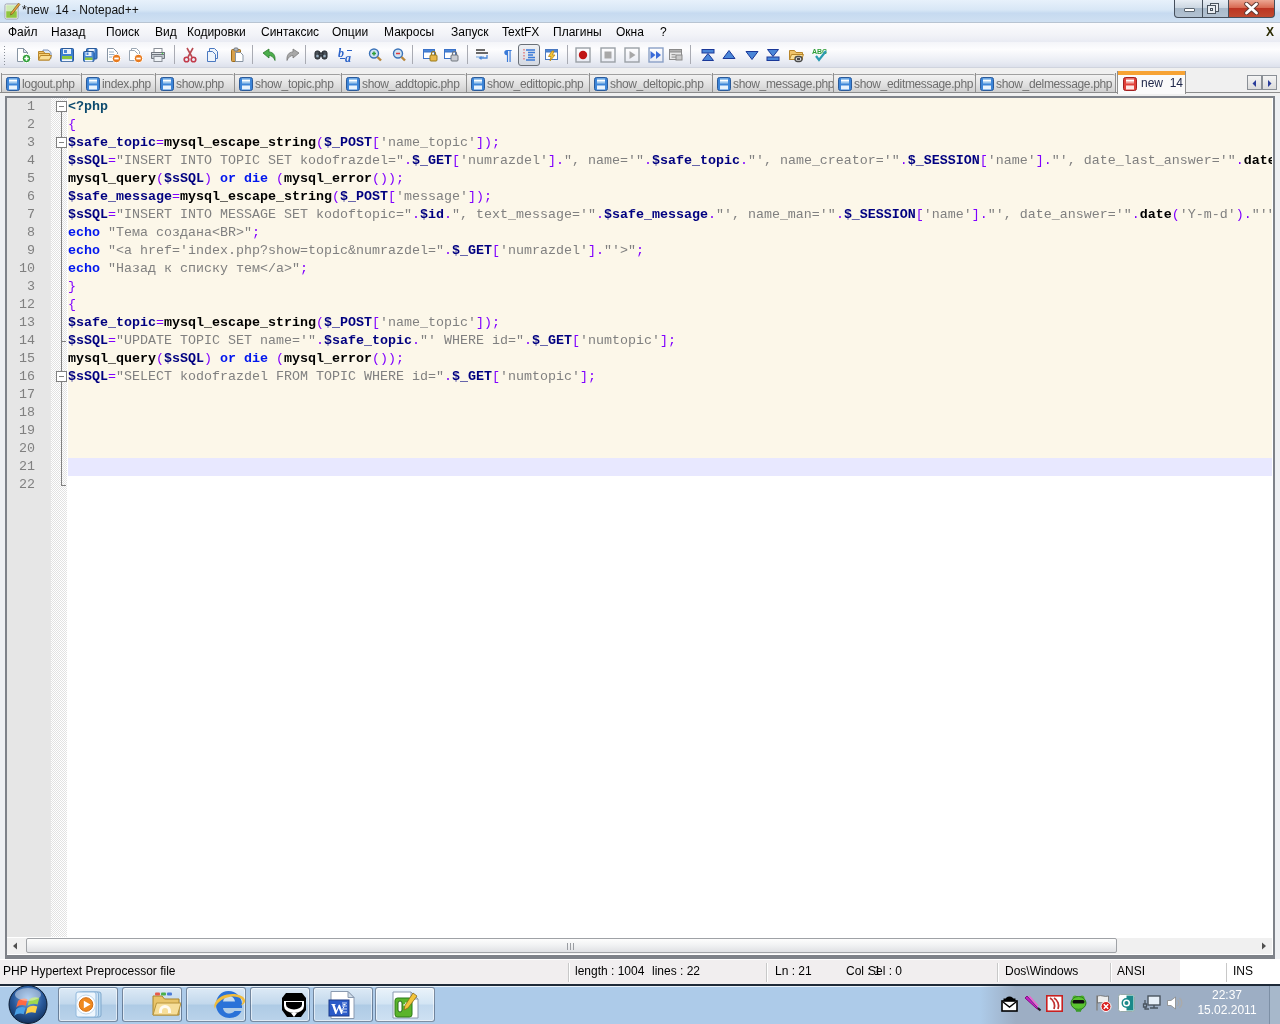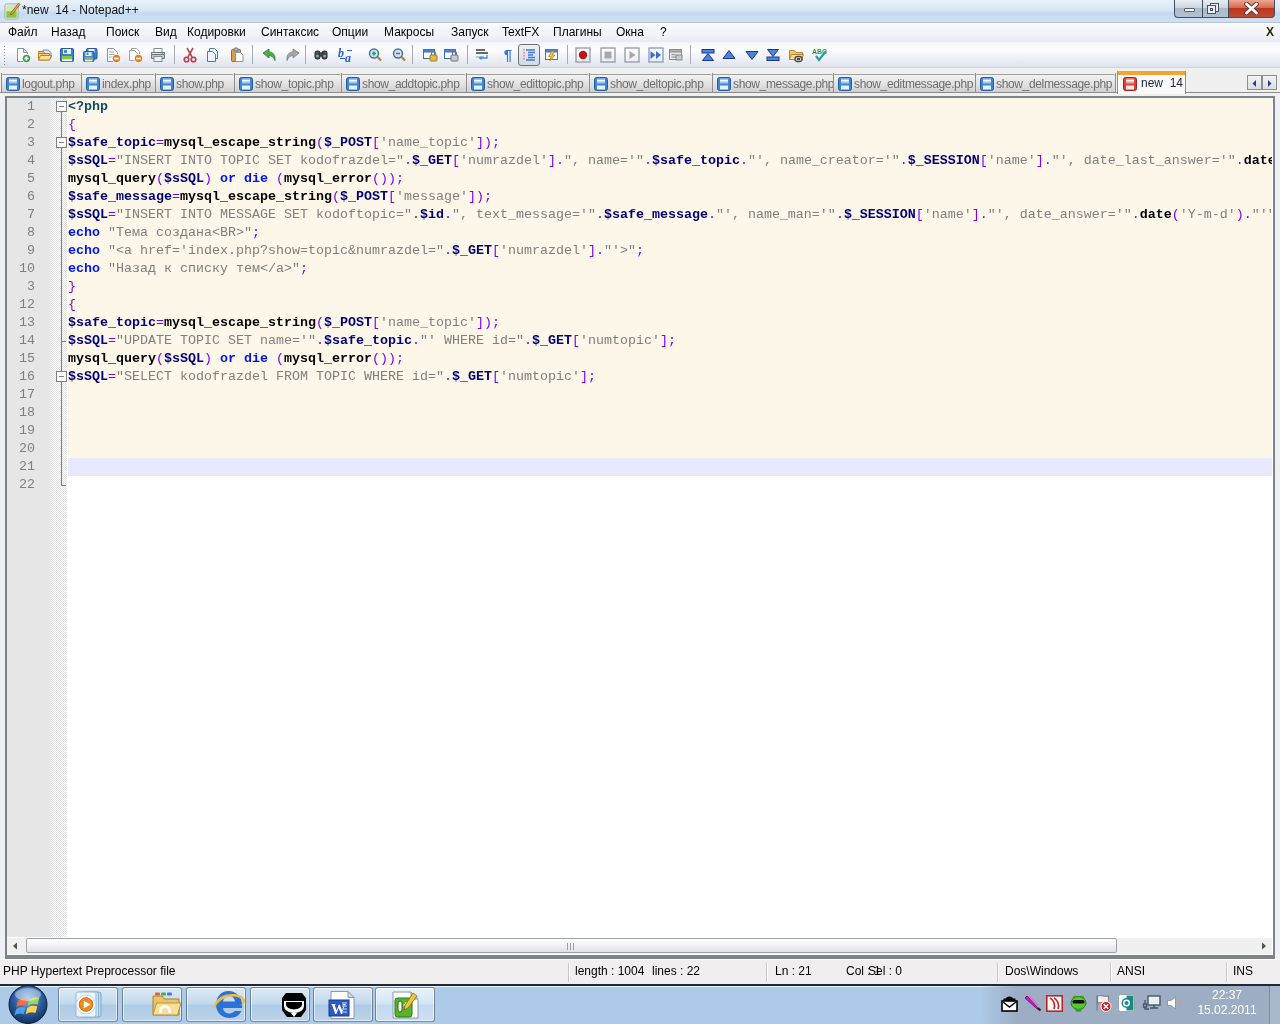--- a/index.html
+++ b/index.html
@@ -51,21 +51,21 @@
 
 .fline{position:absolute;width:1px;background:#808080}
 .fbox{position:absolute;left:56px;width:11px;height:11px;background:#fff;border:1px solid #808080}
 .fbox:after{content:"";position:absolute;left:2px;top:4px;width:5px;height:1px;background:#808080}
 .fstub{position:absolute;left:61px;width:5px;height:1px;background:#808080}
 
 #hsb{left:7px;top:842px;width:1265px;height:16px;background:#f0f0f0}
 .sbarrow{position:absolute;top:0;width:17px;height:16px;background:#f0f0f0}
 #hsb-thumb{position:absolute;left:19px;top:0;width:1091px;height:15px;background:linear-gradient(180deg,#fdfdfd 0%,#f2f3f4 45%,#dfe1e4 100%);border:1px solid #9fa2a6;border-radius:2px}
 
-#statusbar{left:0;top:959px;width:1280px;height:25px;background:#f1eeef;border-top:1px solid #fff;font-size:12px;color:#000}
+#statusbar{left:0;top:959px;width:1180px;height:25px;background:#f1eeef;border-top:1px solid #fff;font-size:12px;color:#000}
 .st{position:absolute;top:4px;white-space:pre}
 .ssep{position:absolute;top:3px;width:1px;height:19px;background:#c8c8c8;box-shadow:1px 0 0 #fff}
 
 #taskbar{left:0;top:984px;width:1280px;height:40px;background:#adcbe9}
 #tb-topline{left:0;top:0;width:1280px;height:2px;background:#1e2a38}
 #tb-topline2{left:0;top:2px;width:1280px;height:1px;background:#e8f2fb}
 #traybg{right:0;top:2px;width:300px;height:38px;background:linear-gradient(90deg,rgba(157,174,196,0) 0%,#9daec4 12%,#9daec4 100%)}
 .tbtn{position:absolute;top:3px;width:60px;height:35px;border:1px solid rgba(40,60,90,.55);border-radius:3px;background:linear-gradient(180deg,#ddeaf6 0%,#c2d8ec 48%,#aecbe5 52%,#bad3ea 100%);box-shadow:inset 0 0 0 1px rgba(255,255,255,.55)}
 #clock{position:absolute;left:1196px;top:4px;width:62px;text-align:center;color:#fff;font-size:12px;line-height:15px}
 #showdesk{position:absolute;left:1269px;top:2px;width:11px;height:38px;background:#a7b8cb;border-left:1px solid #7d8fa5}

